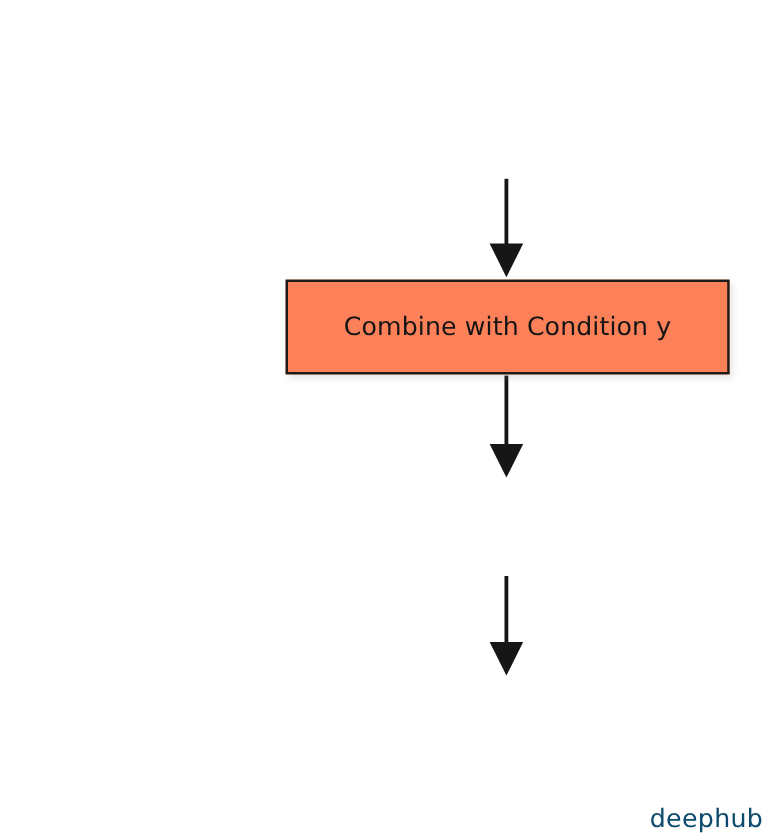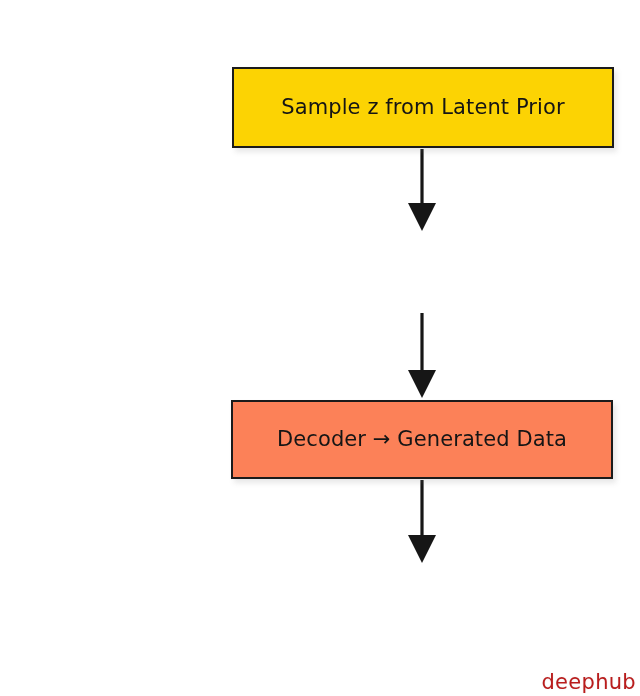--- a/index.html
+++ b/index.html
@@ -87,21 +87,21 @@
     stroke-width: 3.2;
   }
   .edge polygon {
     fill: #161616;
   }
 
   .watermark {
     position: absolute;
     right: 4px;
     bottom: 2px;
-    color: #b91c1c;
+    color: #0c4a6e;
     font-size: 21px;
     font-weight: 400;
     letter-spacing: 0.3px;
     text-shadow: 0 0 2px rgba(0,0,0,0.08);
   }
 </style>
 </head>
 <body>
 
 <div id="canvas">
@@ -114,25 +114,22 @@
     <g>
       <line x1="422" y1="313" x2="422" y2="378"></line>
       <polygon points="422,398 408,370 436,370"></polygon>
     </g>
     <g>
       <line x1="422" y1="480" x2="422" y2="543"></line>
       <polygon points="422,563 408,535 436,535"></polygon>
     </g>
   </svg>
 
-  <div class="node" id="node-sample">
-    <span class="node-label">Sample z from Latent Prior</span>
+
+  <div class="node" id="node-combine">
+    <span class="node-label">Combine with Condition y</span>
   </div>
 
-
-  <div class="node" id="node-decoder">
-    <span class="node-label">Decoder → Generated Data</span>
-  </div>
 
 
   <div class="watermark">deephub</div>
 
 </div>
 
 </body></html>

